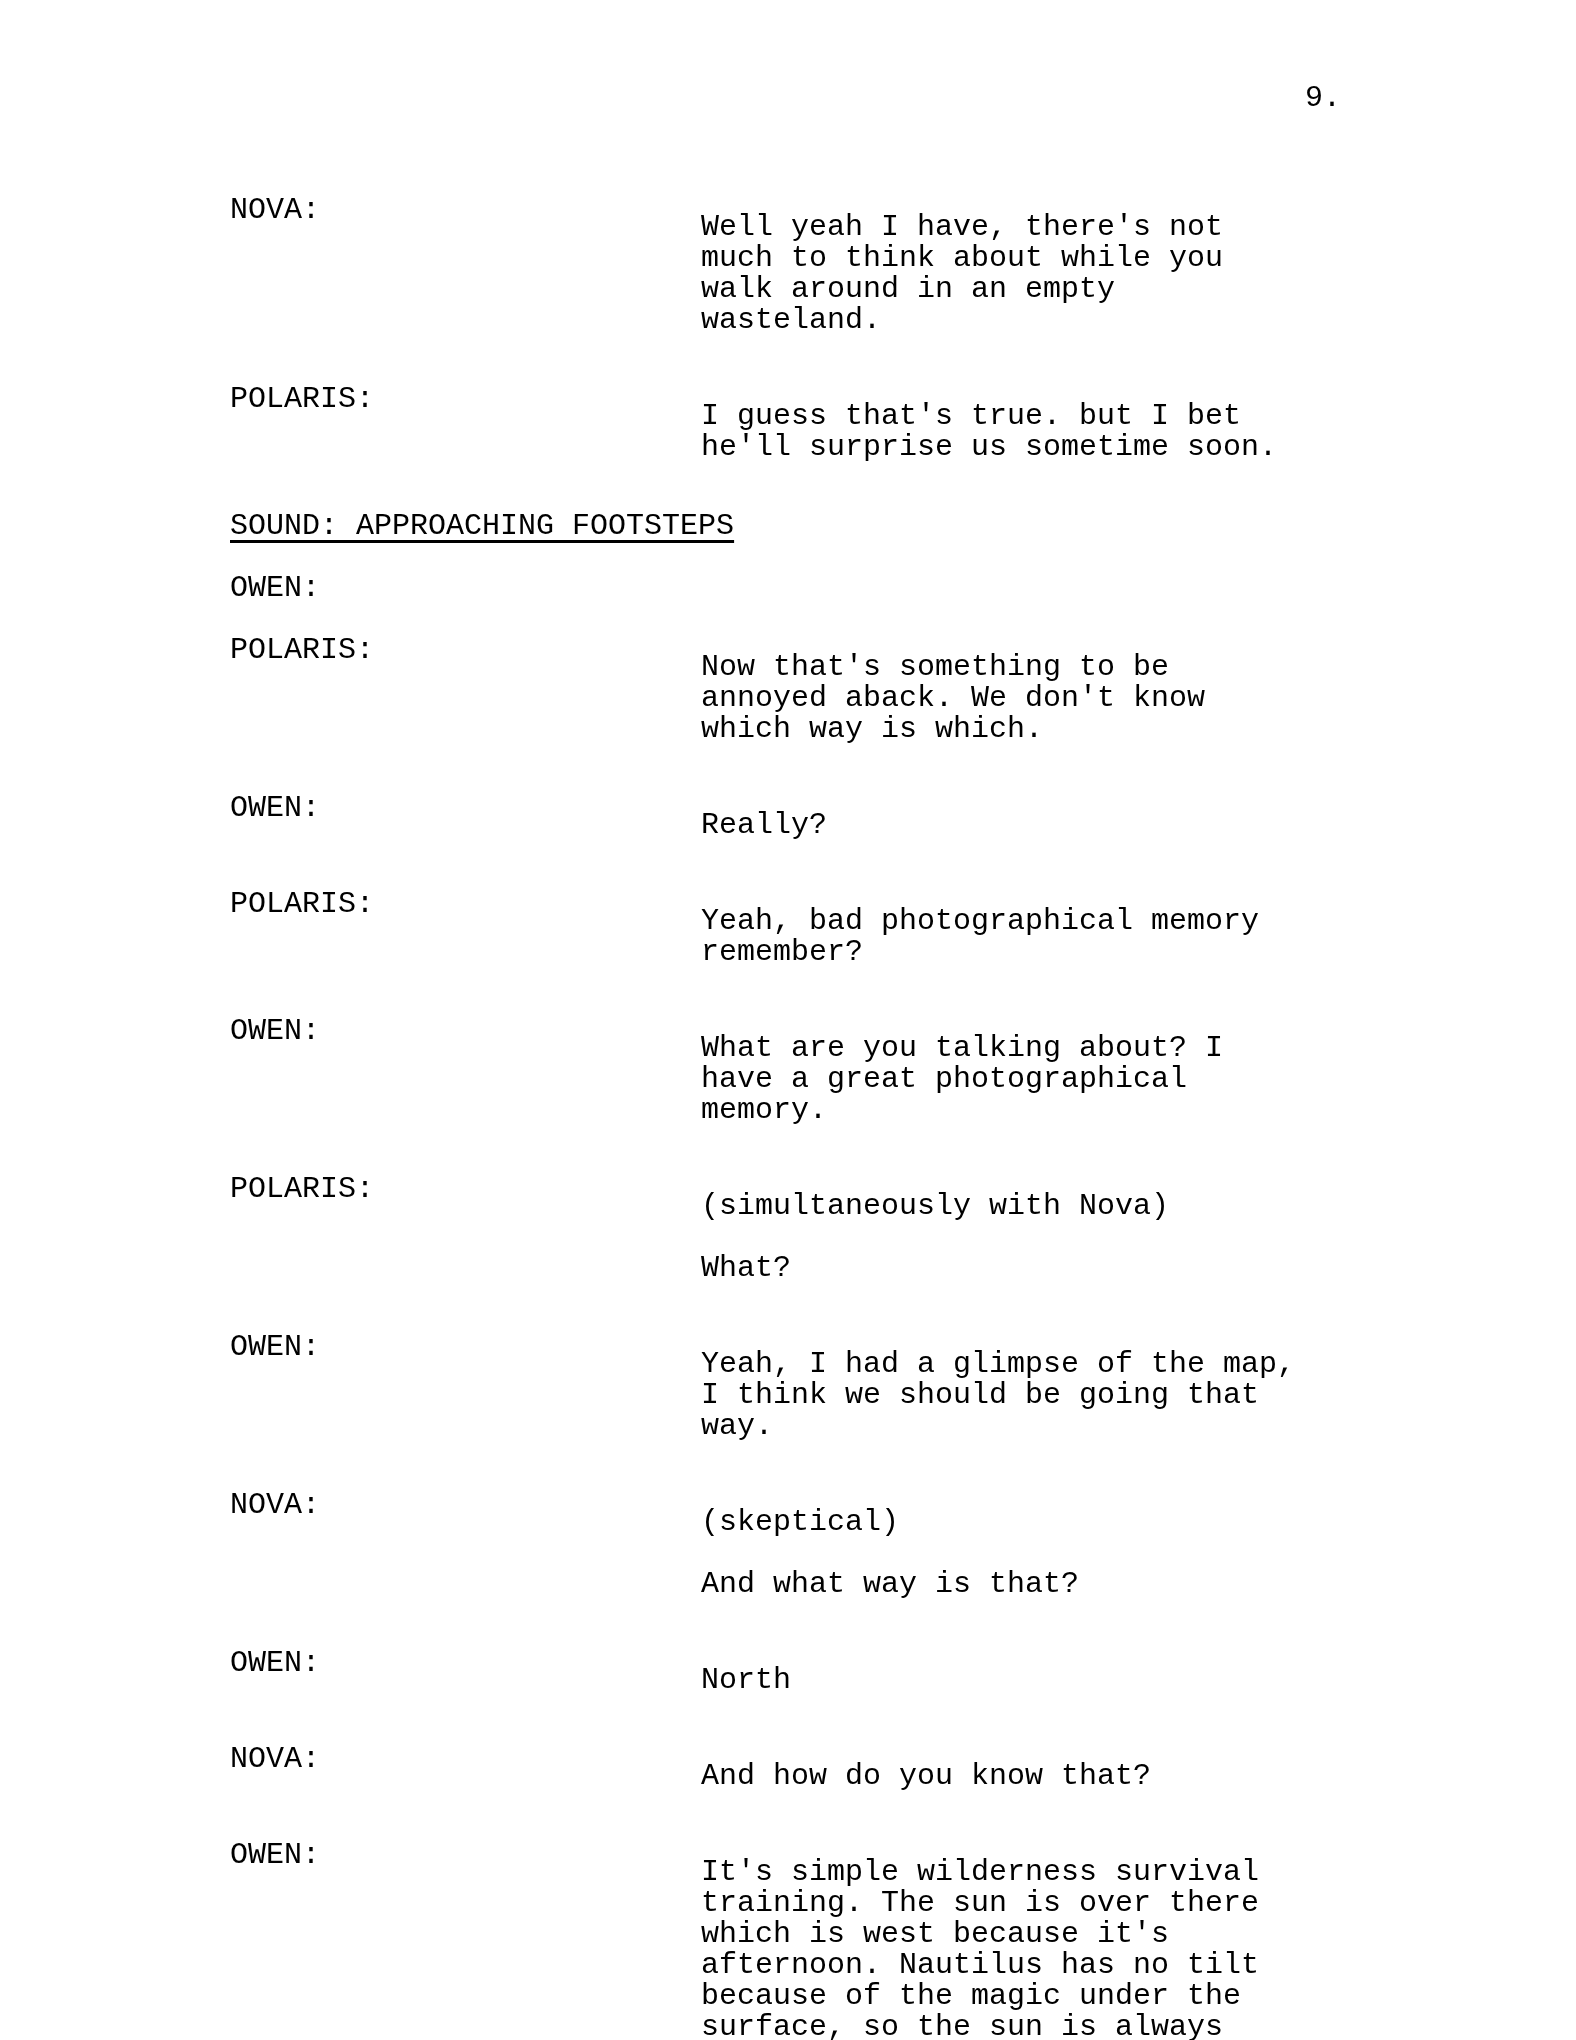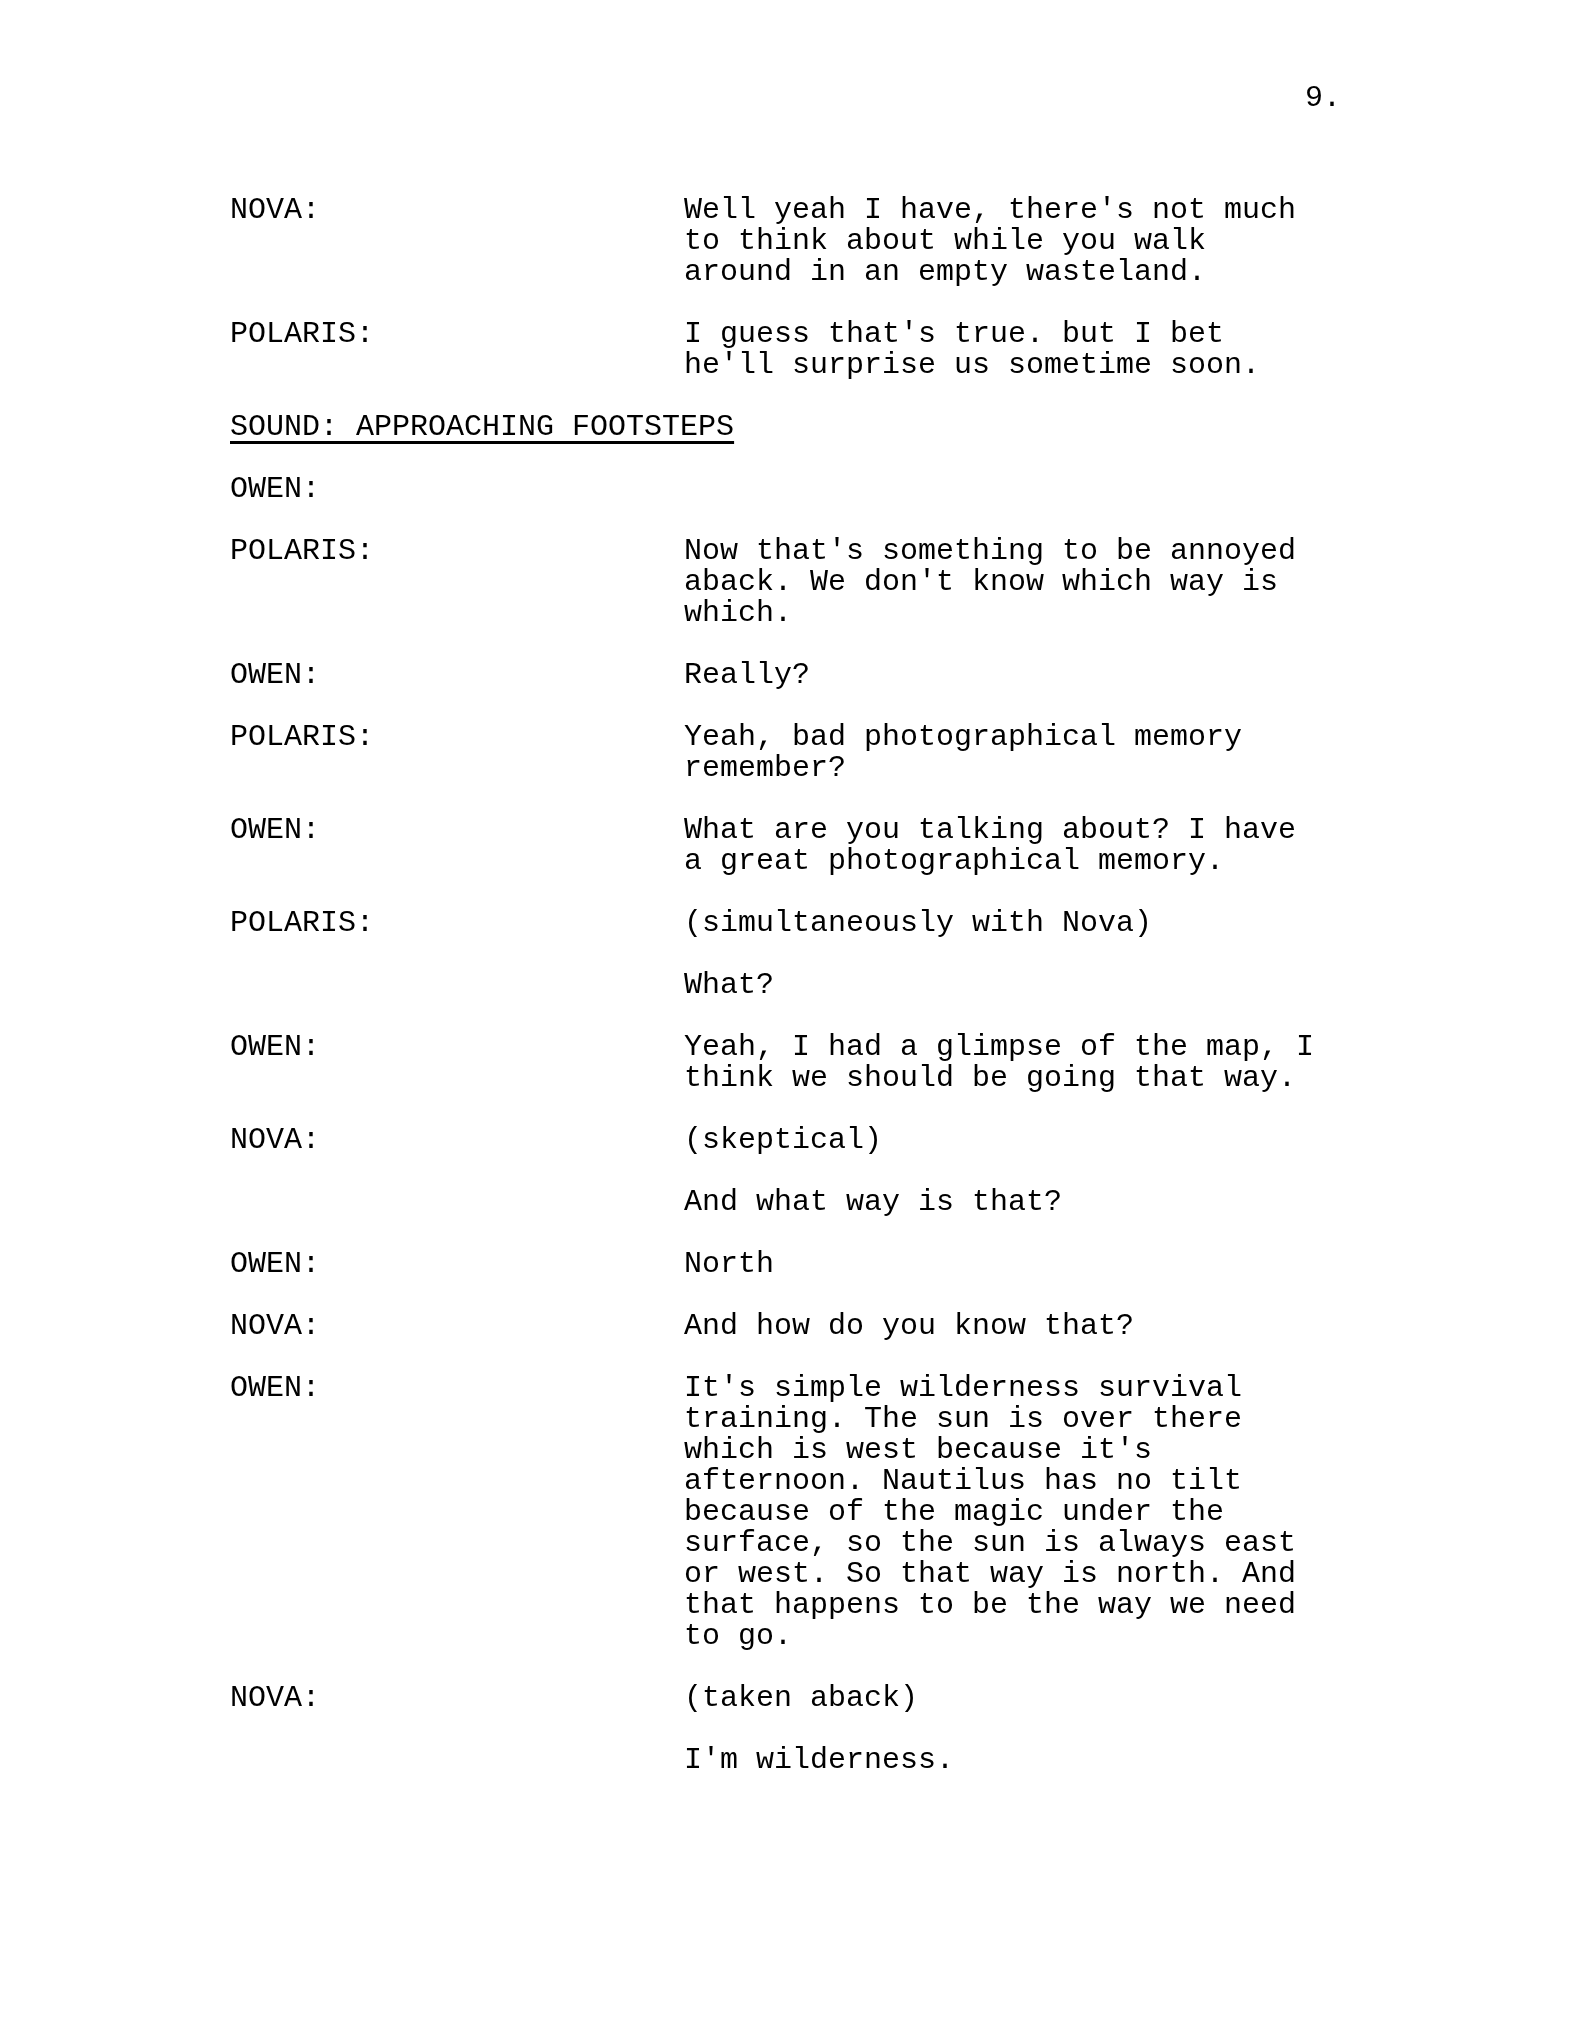--- a/index.html
+++ b/index.html
@@ -36,21 +36,21 @@
     gap: 36px;
   }
   .speaker {
     flex: 0 0 418px;
     width: 418px;
   }
   .dialogue {
     width: 675px;
   }
   .dialogue p {
-    margin: 0;
+    margin: 17px;
   }
   .dialogue p + p {
     margin-top: 31px;
   }
   .sound-cue {
     margin-top: 17px; 
   }
   .sound-cue .cue-text {
     text-decoration: underline;
     text-decoration-thickness: 3px;

